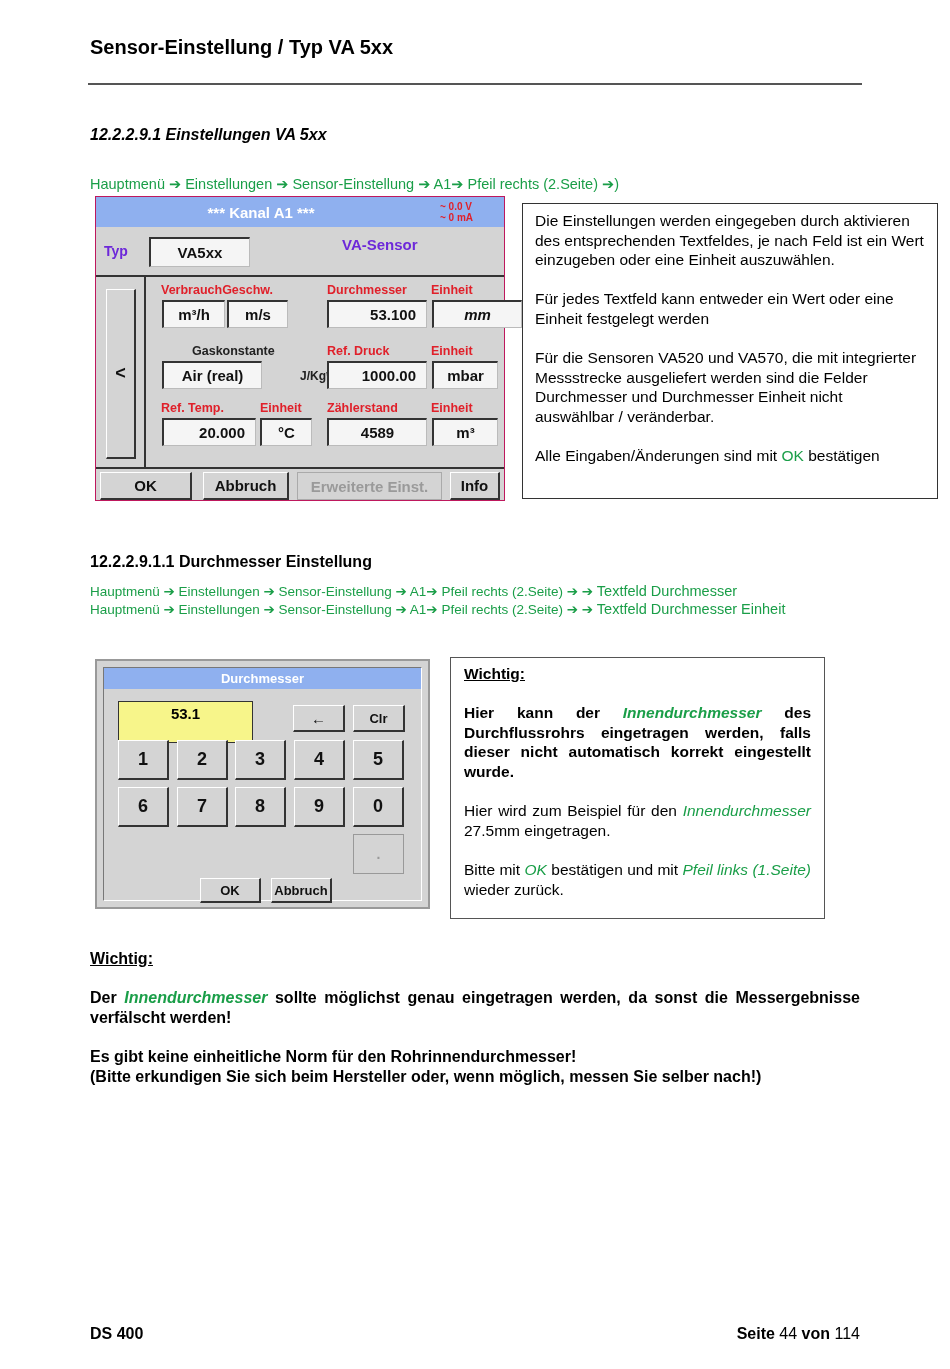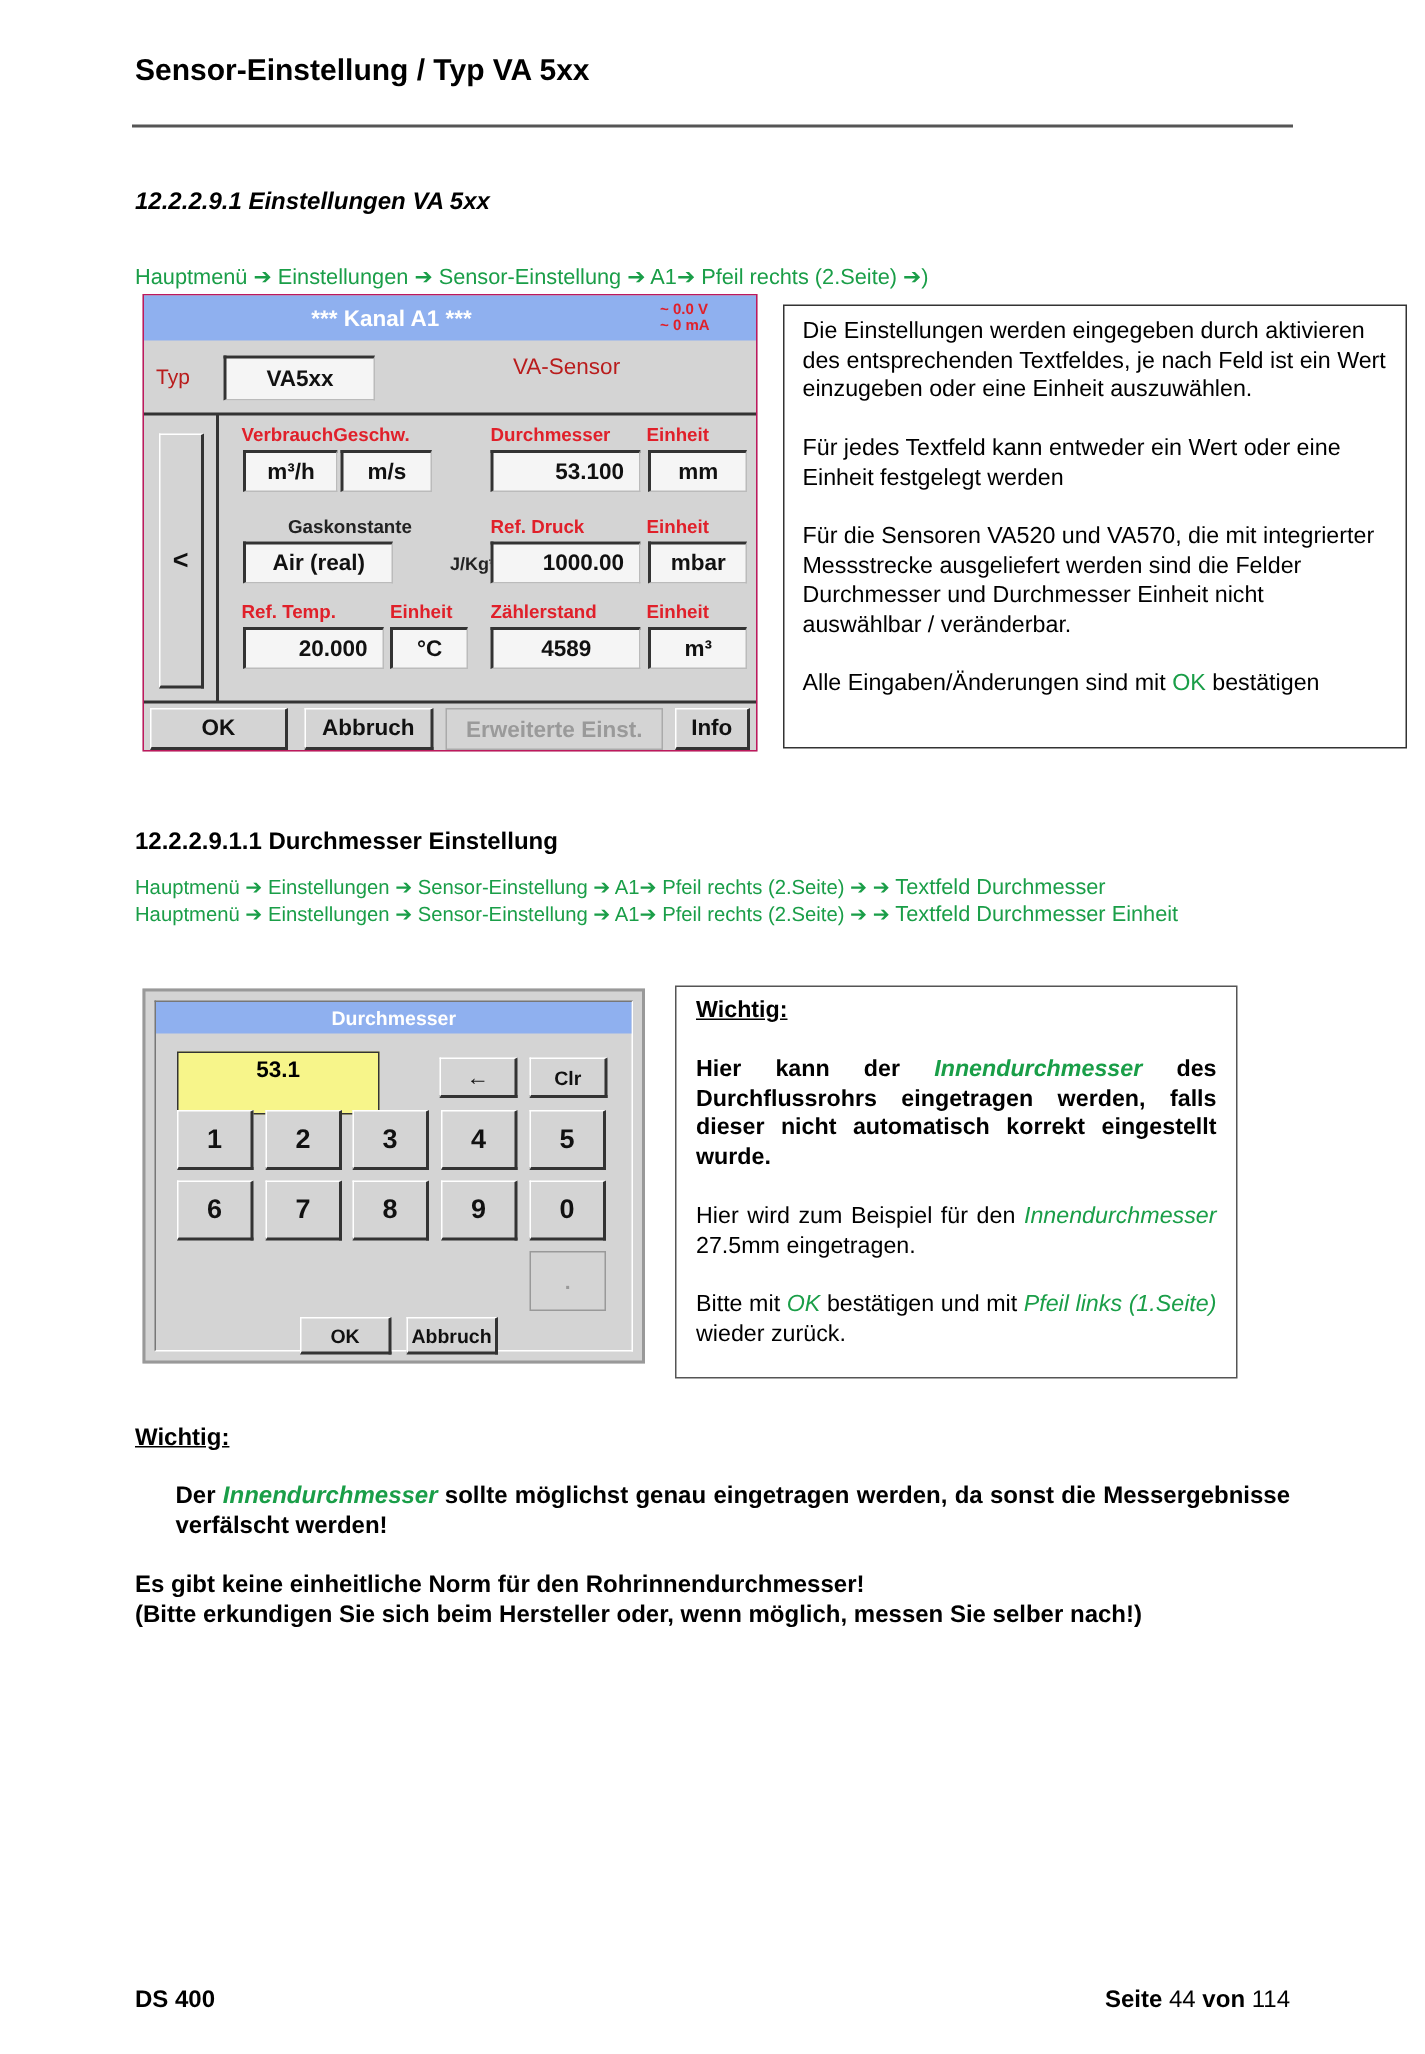--- a/index.html
+++ b/index.html
@@ -10,21 +10,21 @@
   .hr { left:88px; top:83px; width:774px; height:2px; background:#555; }
   .h2 { left:90px; top:126px; font-size:16px; font-weight:bold; font-style:italic; }
   .crumb { left:90px; top:176px; font-size:14.5px; color:#1a9e48; white-space:nowrap; }
   .crumb-s { font-size:13.5px; color:#1a9e48; white-space:nowrap; }
 
   
   .dev { left:95px; top:196px; width:410px; height:305px; background:#d4d4d4; border:1px solid #be185d; box-sizing:border-box; }
   .dev-head { position:absolute; left:0; top:0; width:408px; height:30px; background:#8fb0ef; }
   .dev-head .t { position:absolute; left:0; width:330px; top:7px; text-align:center; color:#fff; font-weight:bold; font-size:15px; }
   .dev-head .st { position:absolute; left:344px; top:4px; color:#e0202a; font-weight:bold; font-size:10px; line-height:11px; }
-  .lbl-bold { position:absolute; font-weight:normal; font-size:15px; color:#b91c1c; }
+  .lbl-bold { position:absolute; font-weight:bold; font-size:15px; color:#6d28d9; }
   .field { position:absolute; background:#f5f5f5; border-top:2px solid #333; border-left:2px solid #333; border-right:1px solid #bbb; border-bottom:1px solid #bbb; box-sizing:border-box; font-weight:bold; font-size:15px; color:#111; display:flex; align-items:center; justify-content:center; }
   .field.r { justify-content:flex-end; padding-right:10px; }
   .redlbl { position:absolute; font-weight:bold; font-size:12.5px; color:#e0202a; }
   .blklbl { position:absolute; font-weight:bold; font-size:12.5px; color:#222;margin-left:31px; }
   .divh { position:absolute; height:2px; background:#333; }
   .divv { position:absolute; width:2px; background:#333; }
   .btn { position:absolute; background:#d4d4d4; border-top:1px solid #fff; border-left:1px solid #fff; border-right:2px solid #333; border-bottom:2px solid #333; box-sizing:border-box; font-weight:bold; font-size:15px; color:#111; display:flex; align-items:center; justify-content:center; }
   .btn.dis { color:#9a9a9a; border-right:1px solid #aaa; border-bottom:1px solid #aaa; border-top:1px solid #aaa; border-left:1px solid #aaa; }
 
   .note1 { left:522px; top:203px; width:416px; height:296px; border:1.5px solid #333; box-sizing:border-box; padding:7px 12px; font-size:15.5px; line-height:19.6px; }
@@ -44,21 +44,21 @@
 
   .note2 { left:450px; top:657px; width:375px; height:262px; border:1.5px solid #555; box-sizing:border-box; padding:6px 13px; font-size:15.5px; line-height:19.6px; }
   .note2 p { margin:0 0 19.6px 0; text-align:justify; text-align-last:left; }
   .note2 .u { font-weight:bold; text-decoration:underline; }
   .note2 .b { font-weight:bold; }
   .it { font-style:italic; }
 
   .warn { left:90px; top:949px; width:770px; font-size:16px; font-weight:bold; line-height:19.6px; }
   .warn p { margin:0 0 19.6px 0; }
   .warn .u { text-decoration:underline; }
-  .warn .j { text-align:justify; text-align-last:left;margin-left:27px; }
+  .warn .j { text-align:justify; text-align-last:left; }
 
   .foot-l { left:90px; top:1325px; font-size:16px; font-weight:bold; }
   .foot-r { left:600px; width:260px; top:1325px; font-size:16px; text-align:right; }
   .foot-r b { font-weight:bold; }
 </style>
 </head>
 <body>
 
 <div class="abs title">Sensor-Einstellung  / Typ VA 5xx</div>
 <div class="abs hr"></div>
@@ -81,21 +81,21 @@
   <div class="divv" style="left:48px;top:79px;height:192px;"></div>
 
   <div class="btn" style="left:10px;top:92px;width:30px;height:170px;font-size:18px;">&lt;</div>
 
   <div class="redlbl" style="left:65px;top:86px;">VerbrauchGeschw.</div>
   <div class="field" style="left:66px;top:103px;width:63px;height:28px;">m³/h</div>
   <div class="field" style="left:131px;top:103px;width:61px;height:28px;">m/s</div>
   <div class="redlbl" style="left:231px;top:86px;">Durchmesser</div>
   <div class="field r" style="left:231px;top:103px;width:100px;height:28px;">53.100</div>
   <div class="redlbl" style="left:335px;top:86px;">Einheit</div>
-  <div class="field" style="left:336px;top:103px;width:66px;height:28px;">mm</div>
+  <div class="field" style="left:336px;top:103px;width:90px;height:28px;font-style:italic;">mm</div>
 
   <div class="blklbl" style="left:65px;top:147px;">Gaskonstante</div>
   <div class="field" style="left:66px;top:164px;width:100px;height:28px;">Air (real)</div>
   <div class="blklbl" style="left:173px;top:172px;font-size:12px;">J/Kg*k</div>
   <div class="redlbl" style="left:231px;top:147px;">Ref. Druck</div>
   <div class="field r" style="left:231px;top:164px;width:100px;height:28px;">1000.00</div>
   <div class="redlbl" style="left:335px;top:147px;">Einheit</div>
   <div class="field" style="left:336px;top:164px;width:66px;height:28px;">mbar</div>
 
   <div class="redlbl" style="left:65px;top:204px;">Ref. Temp.</div>

